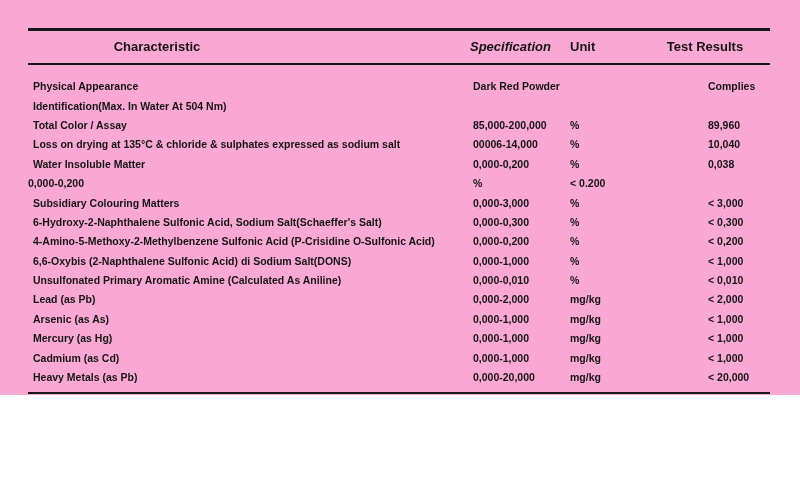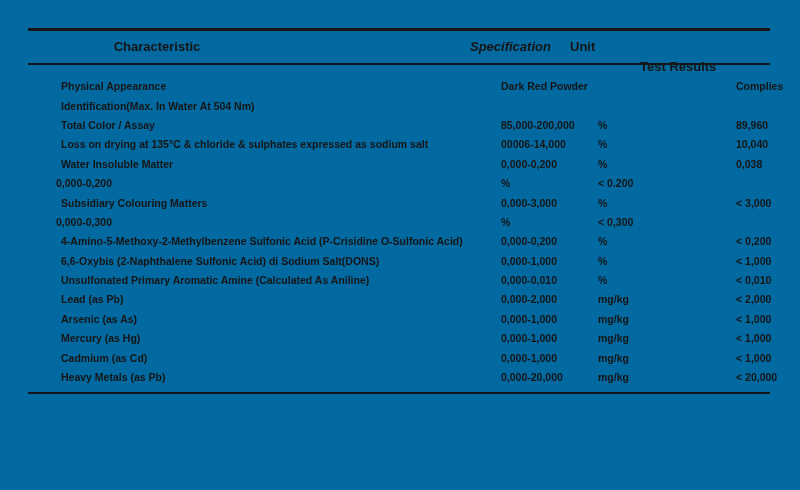--- a/index.html
+++ b/index.html
@@ -3,22 +3,22 @@
 <meta charset="utf-8">
 <style>
   html, body {
     margin: 0;
     padding: 0;
     background: #ffffff;
   }
   .sheet {
     position: relative;
     width: 800px;
-    height: 490px;
-    background: #0369a1;
+    height: 395px;
+    background: #f9a8d4;
     overflow: hidden;
     font-family: "Liberation Sans", sans-serif;
     color: #151515;
   }
   .rule {
     position: absolute;
     left: 28px;
     width: 742px;
     background: #161616;
   }
@@ -37,30 +37,28 @@
   .hdr-characteristic {
     left: 28px;
     width: 258px;
     text-align: center;
   }
   .hdr-specification { left: 470px; font-style: italic; }
   .hdr-unit          { left: 570px; }
   .hdr-test-results {
     left: 640px;
     width: 130px;
-    text-align: left;
-    margin-top: 20px;
+    text-align: center;
   }
 
   .rows {
     position: absolute;
     left: 28px;
     top: 77px;
     width: 742px;
-    margin-left: 28px;
   }
   .row {
     display: grid;
     grid-template-columns: 445px 97px 138px 62px;
     height: 19.4px;
     align-items: center;
   }
   .cell {
     font-size: 10.5px;
     font-weight: 700;
@@ -123,20 +121,21 @@
         <div class="cell cell-unit">%</div>
         <div class="cell cell-result">&lt; 0.200</div>
       </div>
       <div class="row">
         <div class="cell cell-characteristic">Subsidiary Colouring Matters</div>
         <div class="cell cell-specification">0,000-3,000</div>
         <div class="cell cell-unit">%</div>
         <div class="cell cell-result">&lt; 3,000</div>
       </div>
       <div class="row">
+        <div class="cell cell-characteristic">6-Hydroxy-2-Naphthalene Sulfonic Acid, Sodium Salt(Schaeffer's Salt)</div>
         <div class="cell cell-specification">0,000-0,300</div>
         <div class="cell cell-unit">%</div>
         <div class="cell cell-result">&lt; 0,300</div>
       </div>
       <div class="row">
         <div class="cell cell-characteristic">4-Amino-5-Methoxy-2-Methylbenzene Sulfonic Acid (P-Crisidine O-Sulfonic Acid)</div>
         <div class="cell cell-specification">0,000-0,200</div>
         <div class="cell cell-unit">%</div>
         <div class="cell cell-result">&lt; 0,200</div>
       </div>

